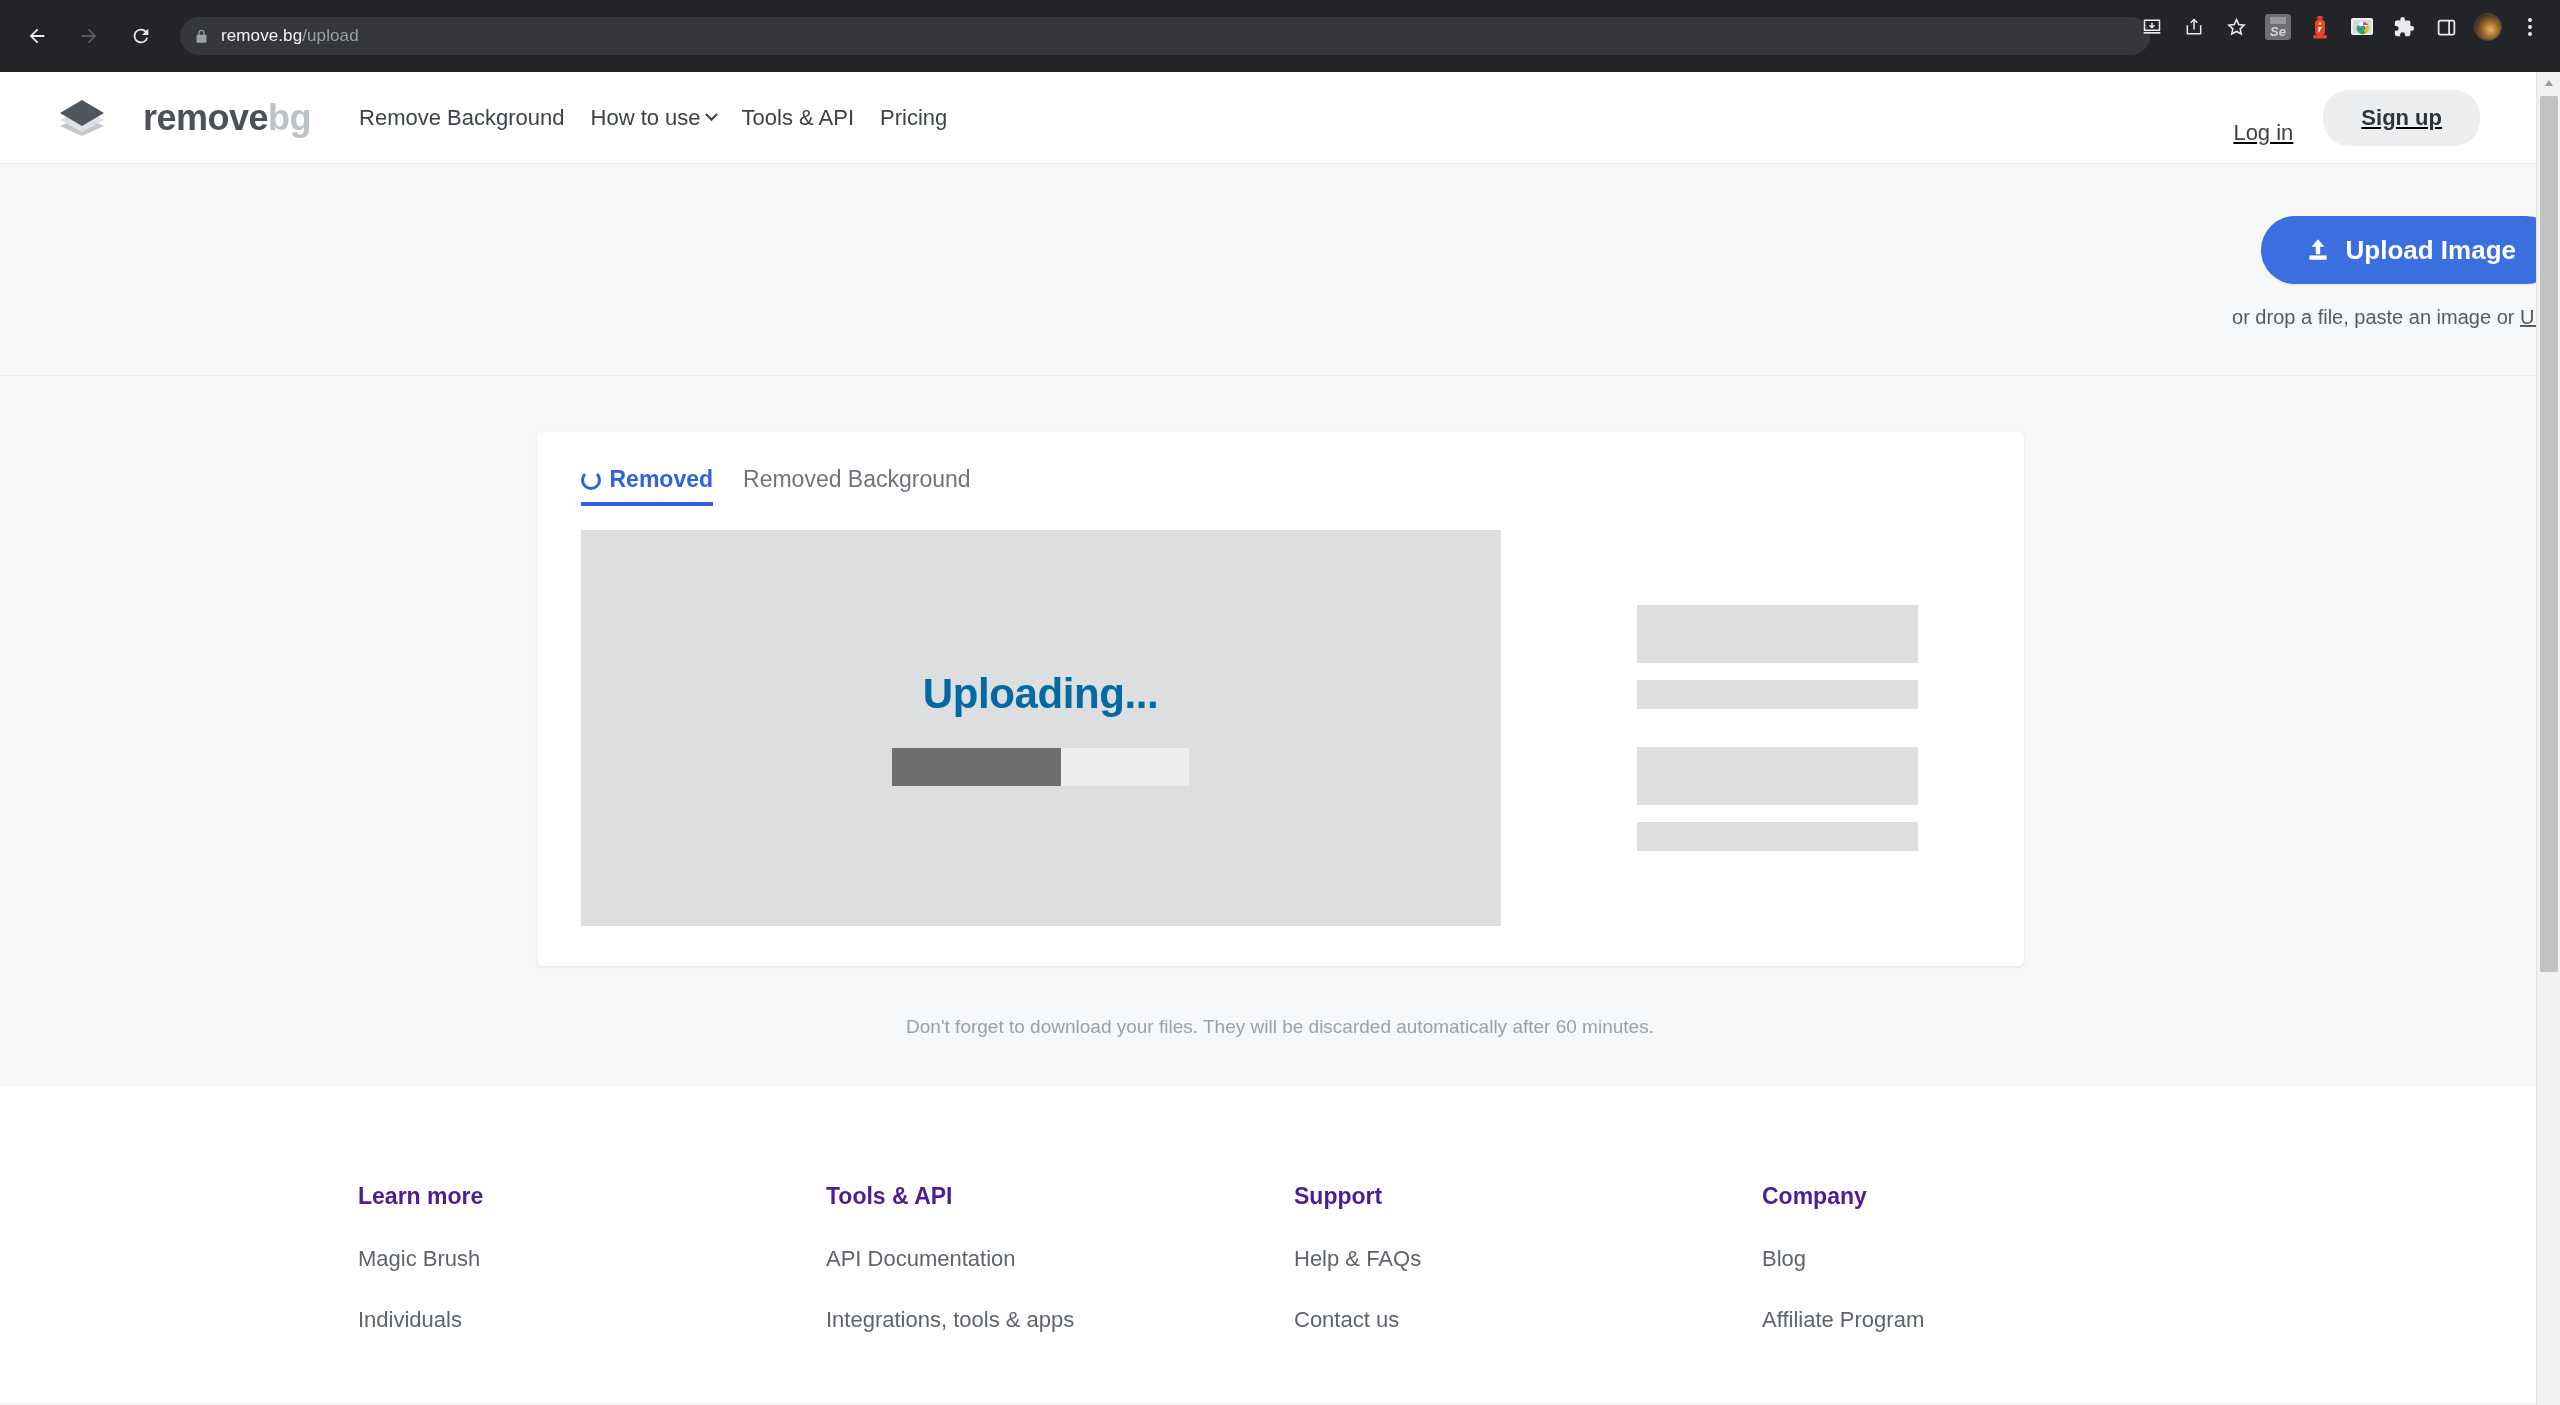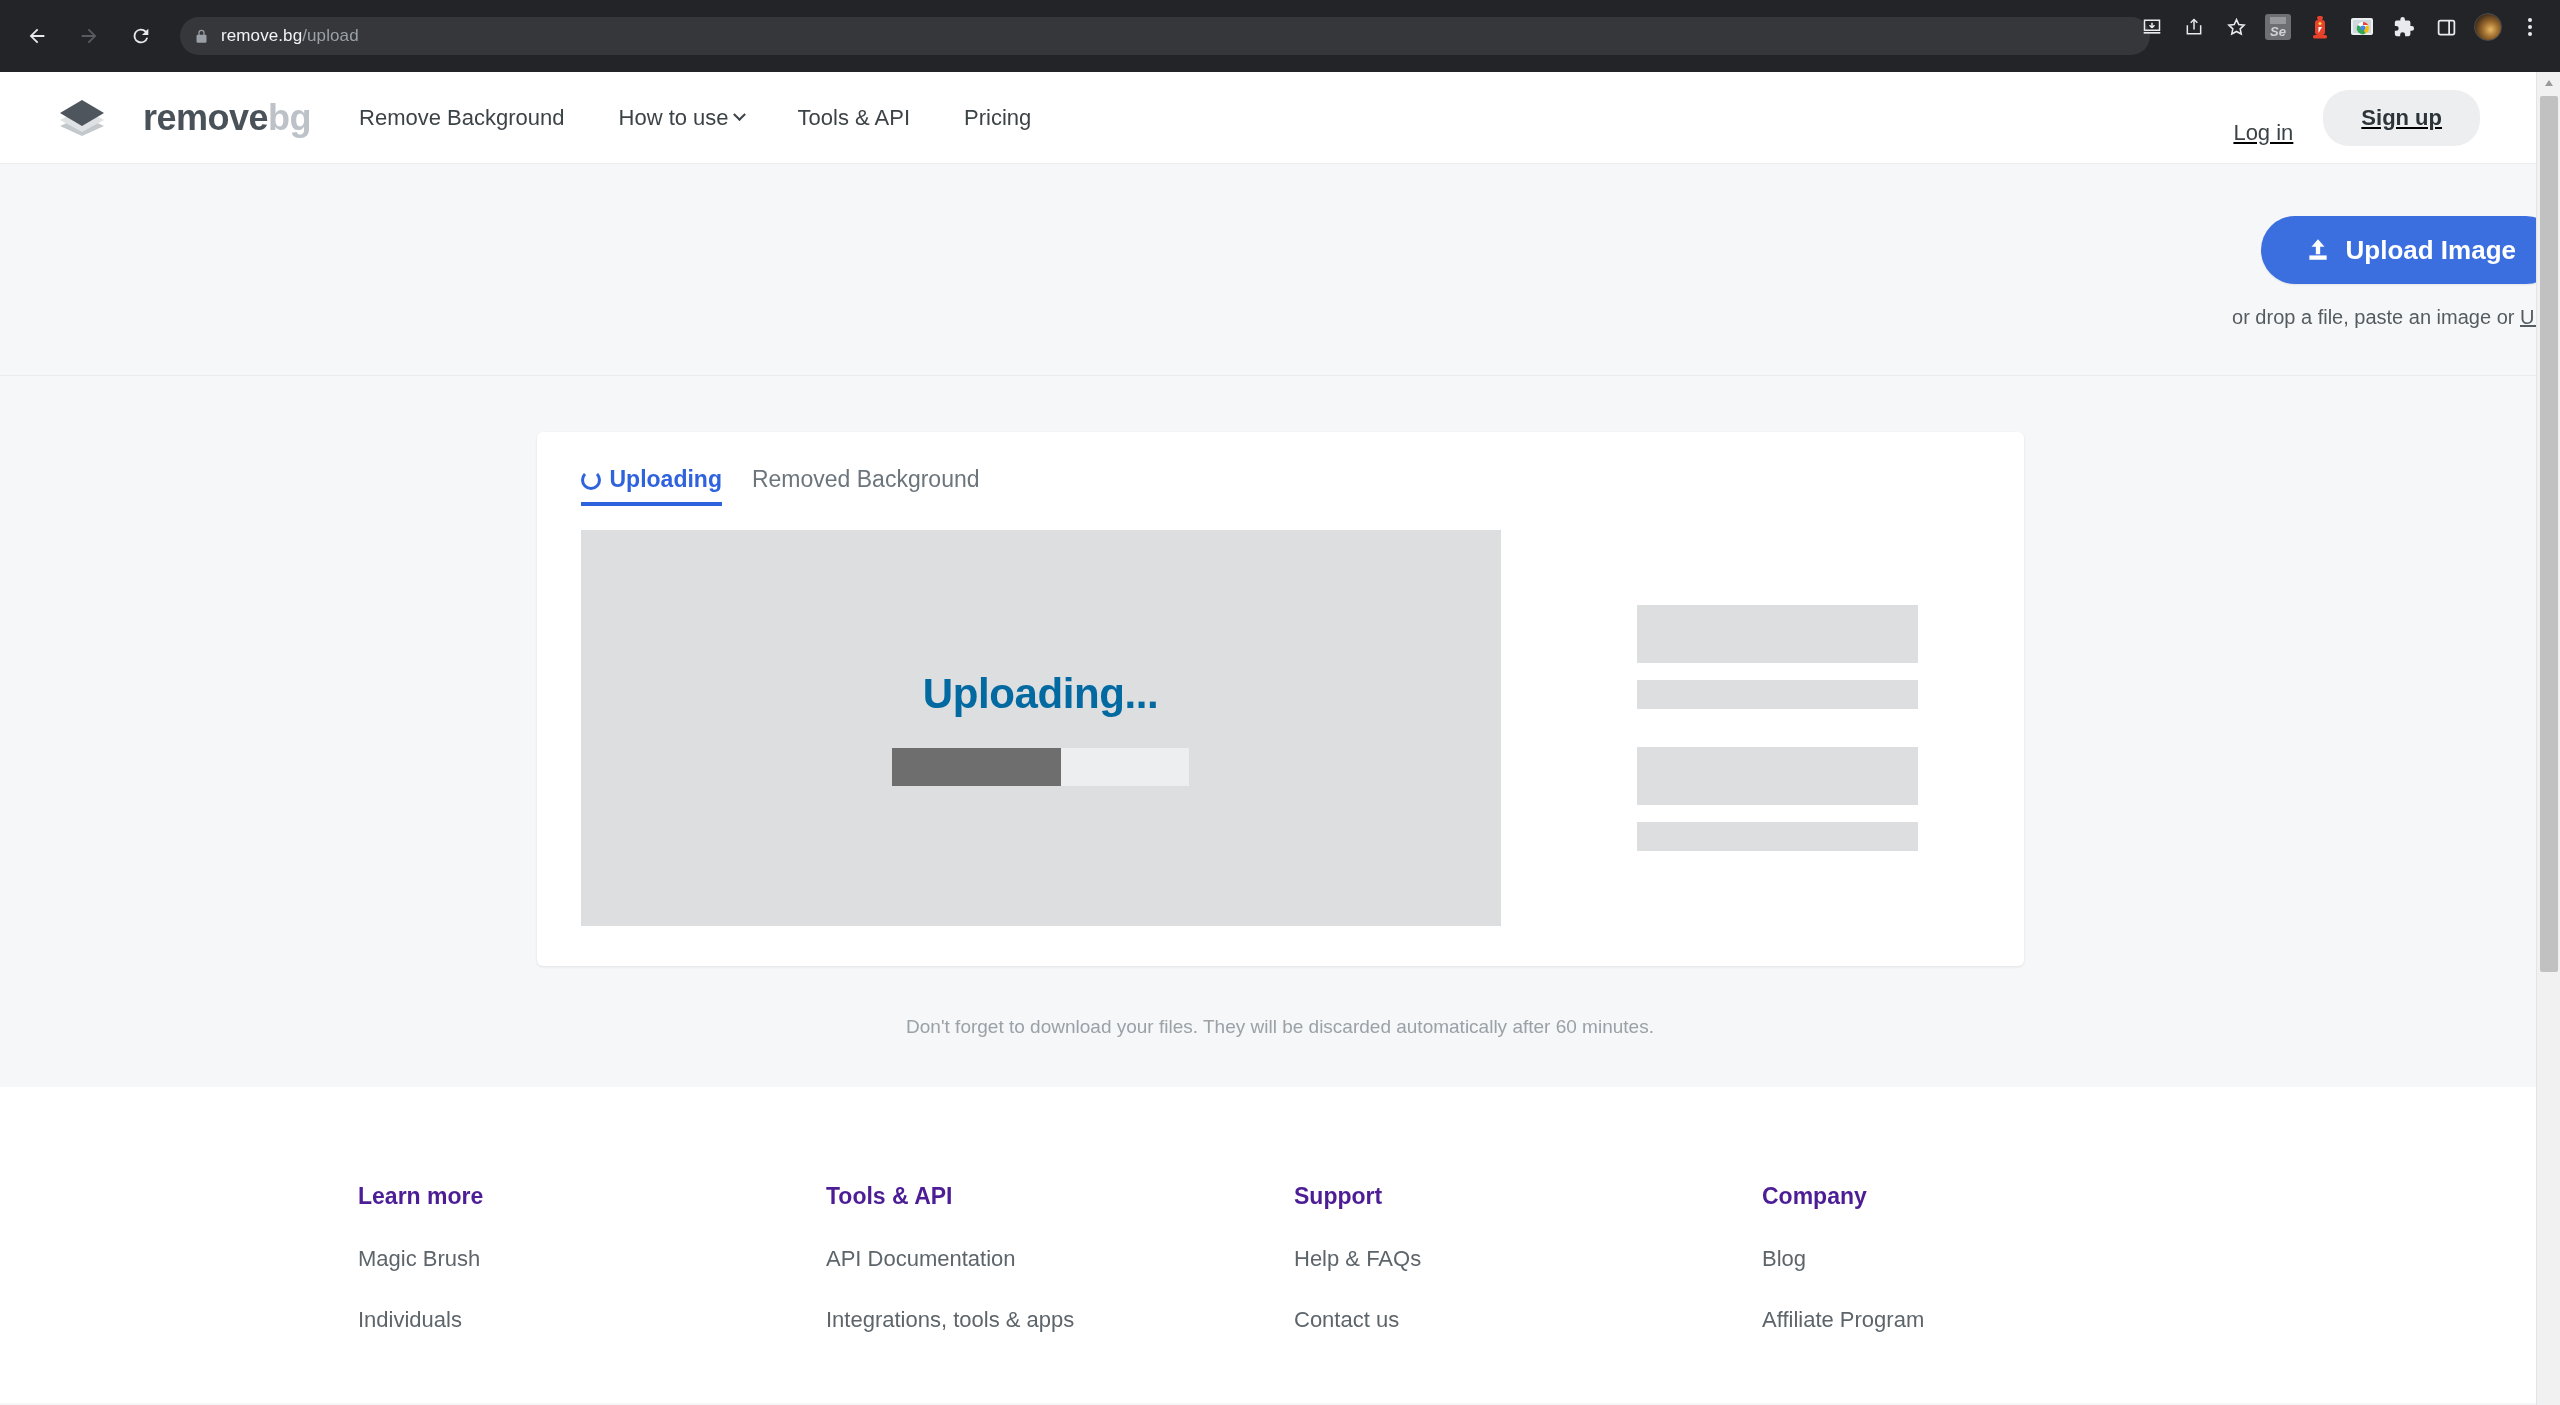--- a/index.html
+++ b/index.html
@@ -111,21 +111,21 @@
     font-size: 36px;
     font-weight: bold;
     letter-spacing: -0.5px;
   }
   .logo-text .t1 { color: #4a5259; }
   .logo-text .t2 { color: #bcc2c7; }
 
   .main-nav {
     display: flex;
     align-items: center;
-    gap: 54px;
+    gap: 26px;
     margin-left: 48px;
   }
   .nav-item {
     font-size: 22px;
     color: #3c4347;
     cursor: pointer;
     display: flex;
     align-items: center;
     gap: 6px;
     white-space: nowrap;
@@ -478,21 +478,21 @@
     <div class="drop-hint">
       <span>or drop a file, paste an image or </span><span class="url-link">URL</span>
     </div>
   </div>
 
   <div class="card-wrap">
     <div class="card">
       <div class="tabs">
         <div class="tab active">
           <span class="spinner"></span>
-          <span>Uploading</span>
+          <span>Removed</span>
         </div>
         <div class="tab inactive">
           <span>Removed Background</span>
         </div>
       </div>
 
       <div class="card-body">
         <div class="preview">
           <div class="uploading-text">Uploading...</div>
           <div class="progress-track">

